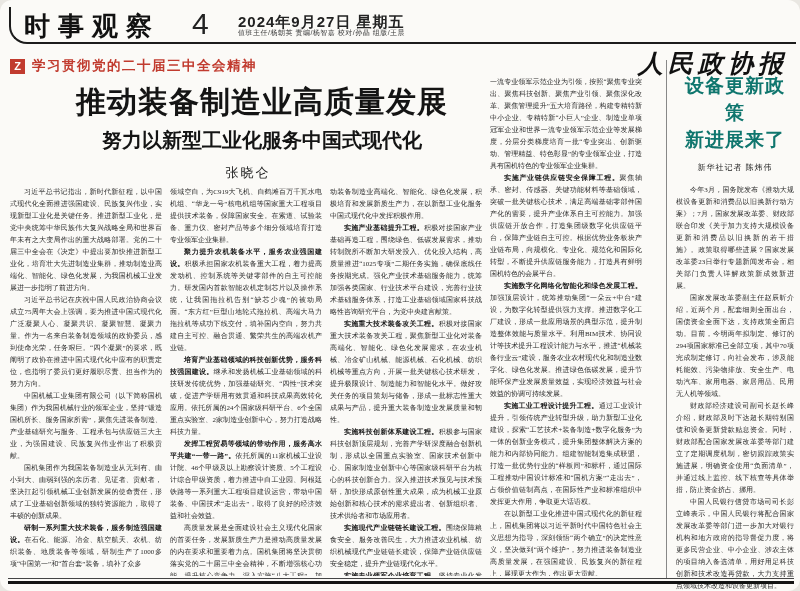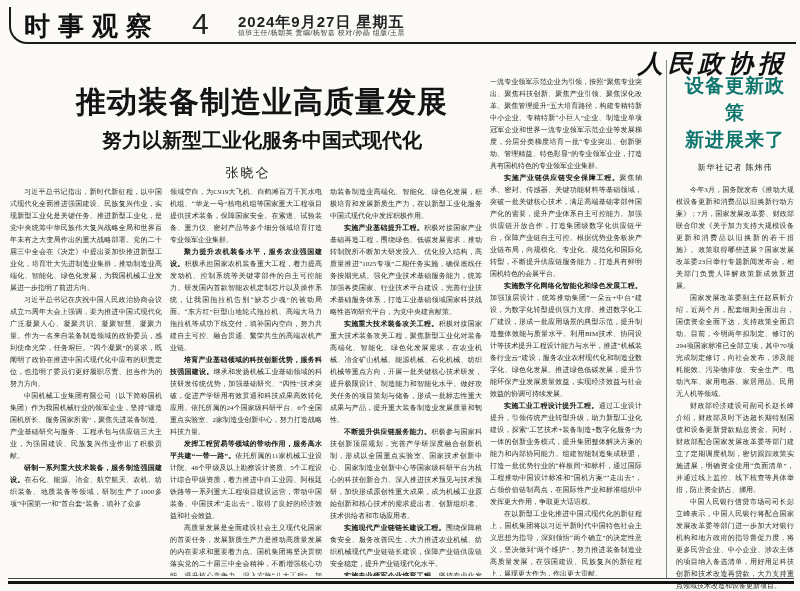--- a/index.html
+++ b/index.html
@@ -1,21 +1,21 @@
 <!DOCTYPE html>
 <html style="--accent_red: #c13b2f; --ink: #1a1a1a;"><head>
 <meta charset="utf-8">
 <style>
   html,body{margin:0;padding:0;}
   body{
     width:800px;height:591px;position:relative;background:#e9e7e2;
     font-family:"Liberation Serif","DejaVu Serif",serif;
     -webkit-font-smoothing:antialiased;
   }
-  .page{position:absolute;left:0;top:0;width:800px;height:591px;background:#fbfaf7;overflow:hidden;}
+  .page{position:absolute;left:0;top:0;width:800px;height:591px;background:#fbfaf7;overflow:hidden;border-radius:12px;}
 
   
   .header-frame{
     position:absolute;left:9px;top:7px;right:4px;height:35px;
     border-left:2px solid #1c1c1c;border-bottom:2.5px solid #1c1c1c;
     border-bottom-left-radius:18px;
   }
   .section-title{
     position:absolute;left:24px;top:9px;
     font-family:"Liberation Sans","DejaVu Sans",sans-serif;
@@ -90,45 +90,49 @@
 
 <div class="page">
 
   <div class="header-frame"></div>
   <div class="section-title">时事观察</div>
   <div class="page-num">4</div>
   <div class="date-line">2024年9月27日  星期五</div>
   <div class="staff-line">值班主任/杨朝英  责编/杨智嘉  校对/孙晶  组版/王晨</div>
   <div class="masthead">人民政协报</div>
 
+  <div class="banner">
+    <span class="banner-badge">Z</span><span class="banner-text">学习贯彻党的二十届三中全会精神</span>
+  </div>
 
   <div class="headline">
     <div class="hl1">推动装备制造业高质量发展</div>
     <div class="hl2">努力以新型工业化服务中国式现代化</div>
   </div>
   <div class="author">张晓仑</div>
 
   <div class="col" id="col1">
       <p>习近平总书记指出，新时代新征程，以中国式现代化全面推进强国建设、民族复兴伟业，实现新型工业化是关键任务。推进新型工业化，是党中央统筹中华民族伟大复兴战略全局和世界百年未有之大变局作出的重大战略部署。党的二十届三中全会在《决定》中提出要加快推进新型工业化，培育壮大先进制造业集群，推动制造业高端化、智能化、绿色化发展，为我国机械工业发展进一步指明了前进方向。</p>
       <p>习近平总书记在庆祝中国人民政治协商会议成立75周年大会上强调，要为推进中国式现代化广泛凝聚人心、凝聚共识、凝聚智慧、凝聚力量。作为一名来自装备制造领域的政协委员，感到使命光荣，任务艰巨。“四个凝聚”的要求，既阐明了政协在推进中国式现代化中应有的职责定位，也指明了委员们更好履职尽责、担当作为的努力方向。</p>
       <p>中国机械工业集团有限公司（以下简称国机集团）作为我国机械行业的领军企业，坚持“锻造国机所长、服务国家所需”，聚焦先进装备制造、产业基础研究与服务、工程承包与供应链三大主业，为强国建设、民族复兴伟业作出了积极贡献。</p>
+      <p>国机集团作为我国装备制造业从无到有、由小到大、由弱到强的亲历者、见证者、贡献者，坚决扛起引领机械工业创新发展的使命责任，形成了工业基础创新领域的独特资源能力，取得了丰硕的创新成果。</p>
       <p><b>研制一系列重大技术装备，服务制造强国建设。</b>在石化、能源、冶金、航空航天、农机、纺织装备、地质装备等领域，研制生产了1000多项“中国第一”和“首台套”装备，填补了众多</p>
     </div>
   <div class="col" id="col2">
       <p class="noindent">领域空白，为C919大飞机、白鹤滩百万千瓦水电机组、“华龙一号”核电机组等国家重大工程项目提供技术装备，保障国家安全。在索道、试验装备、重力仪、密封产品等多个细分领域培育打造专业领军企业集群。</p>
       <p><b>聚力提升农机装备水平，服务农业强国建设。</b>积极承担国家农机装备重大工程，着力提高发动机、控制系统等关键零部件的自主可控能力。研发国内首款智能农机定制芯片以及操作系统，让我国拖拉机告别“缺芯少魂”的被动局面。“东方红”巨型山地轮式拖拉机、高端大马力拖拉机等成功下线交付，填补国内空白，努力共建自主可控、融合贯通、繁荣共生的高端农机产业链。</p>
       <p><b>培育产业基础领域的科技创新优势，服务科技强国建设。</b>继承和发扬机械工业基础领域的科技研发传统优势，加强基础研究、“四性”技术突破，促进产学研用有效贯通和科技成果高效转化应用。依托所属的24个国家级科研平台、6个全国重点实验室、2家制造业创新中心，努力打造战略科技力量。</p>
       <p><b>发挥工程贸易等领域的带动作用，服务高水平共建“一带一路”。</b>依托所属的11家机械工业设计院、46个甲级及以上勘察设计资质、5个工程设计综合甲级资质，着力推进中白工业园、阿根廷铁路等一系列重大工程项目建设运营，带动中国装备、中国技术“走出去”，取得了良好的经济效益和社会效益。</p>
       <p>高质量发展是全面建设社会主义现代化国家的首要任务，发展新质生产力是推动高质量发展的内在要求和重要着力点。国机集团将坚决贯彻落实党的二十届三中全会精神，不断增强核心功能，提升核心竞争力，深入实施“八大工程”，加快推</p>
     </div>
   <div class="col" id="col3">
       <p class="noindent">动装备制造业高端化、智能化、绿色化发展，积极培育和发展新质生产力，在以新型工业化服务中国式现代化中发挥积极作用。</p>
       <p><b>实施产业基础提升工程。</b>积极对接国家产业基础再造工程，围绕绿色、低碳发展需求，推动转制院所不断加大研发投入、优化投入结构，高质量推进“1025专项”二期任务实施，确保底线任务按期完成。强化产业技术基础服务能力，统筹加强各类国家、行业技术平台建设，完善行业技术基础服务体系，打造工业基础领域国家科技战略性咨询研究平台，为党中央建言献策。</p>
       <p><b>实施重大技术装备攻关工程。</b>积极对接国家重大技术装备攻关工程，聚焦新型工业化对装备高端化、智能化、绿色化发展需求，在农业机械、冶金矿山机械、能源机械、石化机械、纺织机械等重点方向，开展一批关键核心技术研发，提升极限设计、制造能力和智能化水平。做好攻关任务的项目策划与储备，形成一批标志性重大成果与产品，提升重大装备制造业发展质量和韧性。</p>
-      <p><b>不断提升供应链服务能力。</b>积极参与国家科技创新顶层规划，完善产学研深度融合创新机制，形成以全国重点实验室、国家技术创新中心、国家制造业创新中心等国家级科研平台为核心的科技创新合力。深入推进技术预见与技术预研，加快形成原创性重大成果，成为机械工业原始创新和核心技术的需求提出者、创新组织者、技术供给者和市场应用者。</p>
+      <p><b>实施科技创新体系建设工程。</b>积极参与国家科技创新顶层规划，完善产学研深度融合创新机制，形成以全国重点实验室、国家技术创新中心、国家制造业创新中心等国家级科研平台为核心的科技创新合力。深入推进技术预见与技术预研，加快形成原创性重大成果，成为机械工业原始创新和核心技术的需求提出者、创新组织者、技术供给者和市场应用者。</p>
       <p><b>实施现代产业链链长建设工程。</b>围绕保障粮食安全、服务改善民生，大力推进农业机械、纺织机械现代产业链链长建设，保障产业链供应链安全稳定，提升产业链现代化水平。</p>
       <p><b>实施专业领军企业培育工程。</b>坚持专业化发展方向，以培育世界</p>
     </div>
   <div class="col" id="col4">
       <p class="noindent">一流专业领军示范企业为引领，按照“聚焦专业突出、聚焦科技创新、聚焦产业引领、聚焦深化改革、聚焦管理提升”五大培育路径，构建专精特新中小企业、专精特新“小巨人”企业、制造业单项冠军企业和世界一流专业领军示范企业等发展梯度，分层分类梯度培育一批“专业突出、创新驱动、管理精益、特色彰显”的专业领军企业，打造具有国机特色的专业领军企业集群。</p>
       <p><b>实施产业链供应链安全保障工程。</b>聚焦轴承、密封、传感器、关键功能材料等基础领域，突破一批关键核心技术，满足高端基础零部件国产化的需要，提升产业体系自主可控能力。加强供应链开放合作，打造集团级数字化供应链平台，保障产业链自主可控。根据优势业务板块产业链布局，向规模化、专业化、规范化和国际化转型，不断提升供应链服务能力，打造具有鲜明国机特色的会展平台。</p>
       <p><b>实施数字化网络化智能化和绿色发展工程。</b>加强顶层设计，统筹推动集团“一朵云+中台”建设，为数字化转型提供强力支撑。推进数字化工厂建设，形成一批应用场景的典型示范，提升制造整体效能与质量水平。利用BIM技术、协同设计等技术提升工程设计能力与水平，推进“机械装备行业云”建设，服务农业农村现代化和制造业数字化、绿色化发展。推进绿色低碳发展，提升节能环保产业发展质量效益，实现经济效益与社会效益的协调可持续发展。</p>
       <p><b>实施工业工程设计提升工程。</b>通过工业设计提升，引领传统产业转型升级，助力新型工业化建设，探索“工艺技术+装备制造+数字化服务”为一体的创新业务模式，提升集团整体解决方案的能力和内部协同能力。组建智能制造集成联盟，打造一批优势行业的“样板间”和标杆，通过国际工程推动中国设计标准和“国机方案”“走出去”，占领价值链制高点，在国际性产业和标准组织中发挥更大作用，争取更大话语权。</p>
       <p>在以新型工业化推进中国式现代化的新征程上，国机集团将以习近平新时代中国特色社会主义思想为指导，深刻领悟“两个确立”的决定性意义，坚决做到“两个维护”，努力推进装备制造业高质量发展，在强国建设、民族复兴的新征程上，展现更大作为，作出更大贡献。</p>
     </div>

